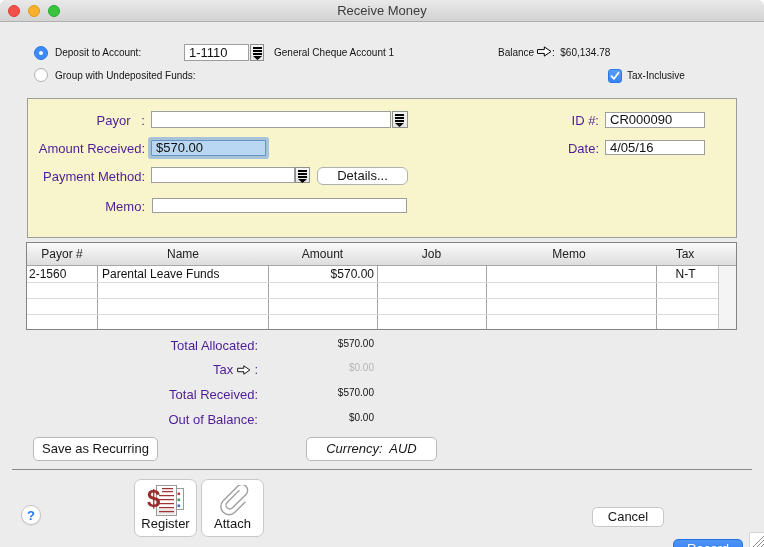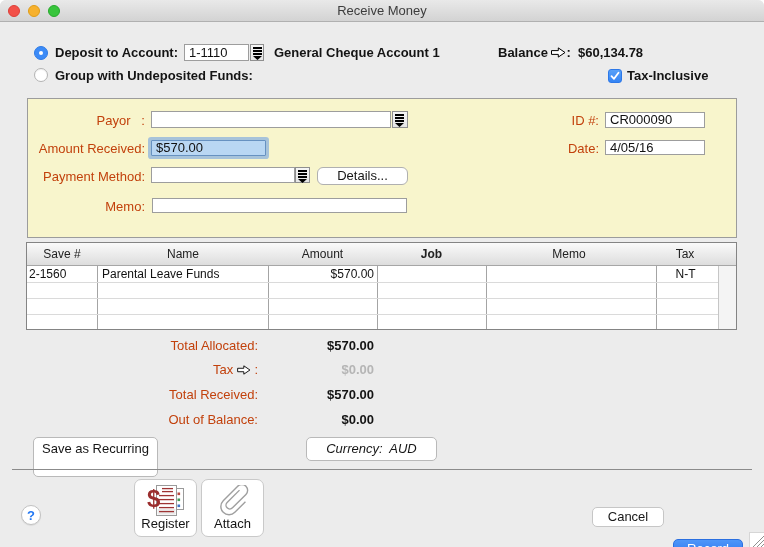--- a/index.html
+++ b/index.html
@@ -1,20 +1,20 @@
 <!DOCTYPE html>
 <html><head>
 <meta charset="utf-8">
 <style>
 * { margin:0; padding:0; box-sizing:border-box; }
 html,body { width:764px; height:547px; background:#fff; font-family:"Liberation Sans",sans-serif; }
 #win { position:absolute; left:0; top:0; width:764px; height:547px; background:#ececec;
   border-radius:6px 6px 0 0; overflow:hidden; }
 .abs { position:absolute; }
-.t13 { font-size:13px; color:#141414; white-space:nowrap;font-weight:bold; }
+.t13 { font-size:10px; color:#141414; white-space:nowrap; }
 
 #titlebar { position:absolute; left:0; top:0; width:764px; height:22px;
   background:linear-gradient(#e9e9e9,#d3d3d3); border-bottom:1px solid #b0b0b0; }
 #titlebar .title { position:absolute; left:0; right:0; top:0; height:22px; line-height:22px;
   text-align:center; font-size:13px; color:#3c3c3c;border-radius:6px; }
 .tl { position:absolute; top:5px; width:12px; height:12px; border-radius:50%; }
 #tl-r { left:8px;  background:#f25048; border:1px solid #dc3f38; }
 #tl-y { left:28px; background:#f7b12d; border:1px solid #df9c17; }
 #tl-g { left:48px; background:#38c53c; border:1px solid #27a92c; }
 
@@ -26,21 +26,21 @@
 .checkbox { position:absolute; width:14px; height:14px; border-radius:3px;
   background:linear-gradient(#58a1f8,#3484f4); border:1px solid #2d78e8; }
 
 .input { position:absolute; background:#fff; border:1px solid #9d9d9d; font-size:13px;
   color:#111; white-space:nowrap; overflow:hidden; padding-left:4px; }
 .ddbtn { position:absolute; background:linear-gradient(#f6f6f6,#e6e6e6); border:1px solid #8f8f8f; }
 .ddbtn svg { position:absolute; left:2px; top:1px; }
 
 #ypanel { position:absolute; left:27px; top:98px; width:710px; height:140px;
   background:#f8f5cc; border:1px solid #9c9c9c; }
-.flabel { position:absolute; font-size:13px; color:#c2410c; text-align:right; white-space:pre; }
+.flabel { position:absolute; font-size:13px; color:#4c1d95; text-align:right; white-space:pre; }
 
 .btn { position:absolute; background:#fff; border:1px solid #b9b9b9; border-radius:5px;
   font-size:13px; color:#161616; text-align:center; }
 .btn.dis { background:#f1f1f1; border-color:#dadada; color:#ababab; }
 
 #tbl { position:absolute; left:26px; top:242px; width:711px; height:88px;
   border:1px solid #848484; background:#fff; }
 #thead { position:absolute; left:0; top:0; width:709px; height:23px;
   background:linear-gradient(#fafafa,#dddddd); border-bottom:1px solid #a6a6a6; }
 .th { position:absolute; top:0; height:23px; line-height:23px; text-align:center;
@@ -120,24 +120,24 @@
   <div class="flabel" style="left:38px; width:107px; top:199px;">Memo:</div>
   <div class="input" style="left:152px; top:198px; width:255px; height:15px; line-height:13px;"></div>
 
   <div class="flabel" style="left:499px; width:100px; top:113px;">ID #:</div>
   <div class="input" style="left:605px; top:112px; width:100px; height:16px; line-height:14px;">CR000090</div>
   <div class="flabel" style="left:499px; width:100px; top:141px;">Date:</div>
   <div class="input" style="left:605px; top:140px; width:100px; height:15px; line-height:13px;">4/05/16</div>
 
   <div id="tbl">
     <div id="thead">
-      <div class="th" style="left:0; width:70px;">Save #</div>
+      <div class="th" style="left:0; width:70px;">Payor #</div>
       <div class="th" style="left:70px; width:172px;">Name</div>
       <div class="th" style="left:241px; width:109px;">Amount</div>
-      <div class="th" style="left:350px; width:109px;font-weight:bold;">Job</div>
+      <div class="th" style="left:350px; width:109px;">Job</div>
       <div class="th" style="left:457px; width:170px;">Memo</div>
       <div class="th" style="left:627px; width:62px;">Tax</div>
     </div>
     <div class="vline" style="left:70px;"></div>
     <div class="vline" style="left:241px;"></div>
     <div class="vline" style="left:350px;"></div>
     <div class="vline" style="left:459px;"></div>
     <div class="vline" style="left:629px;"></div>
     <div class="vline" style="left:691px; background:#c6c6c6;"></div>
     <div class="abs" style="left:692px; top:23px; width:17px; height:63px; background:#f4f4f4;"></div>
@@ -154,21 +154,21 @@
   <div class="abs t13" style="left:254px; width:120px; top:338px; text-align:right;">$570.00</div>
   <div class="flabel" style="left:120px; width:138px; top:362px;">Tax <svg width="14" height="10" viewBox="0 0 15 11" style="vertical-align:-1px">
         <path d="M0.5,3.6 h6.8 V0.9 L14,5.5 L7.3,10.1 V7.4 H0.5 z" fill="#fff" stroke="#000"></path>
       </svg> :</div>
   <div class="abs t13" style="left:254px; width:120px; top:362px; text-align:right; color:#b5b5b5;">$0.00</div>
   <div class="flabel" style="left:120px; width:138px; top:387px;">Total Received:</div>
   <div class="abs t13" style="left:254px; width:120px; top:387px; text-align:right;">$570.00</div>
   <div class="flabel" style="left:120px; width:138px; top:412px;">Out of Balance:</div>
   <div class="abs t13" style="left:254px; width:120px; top:412px; text-align:right;">$0.00</div>
 
-  <div class="btn" style="left:33px;  top:437px; width:125px; height:40px; line-height:22px;">Save as Recurring</div>
+  <div class="btn" style="left:33px;  top:437px; width:125px; height:24px; line-height:22px;">Save as Recurring</div>
   <div class="btn" style="left:306px; top:437px; width:131px; height:24px; line-height:22px;font-style:italic;">Currency:&nbsp; AUD</div>
 
   <div class="abs" style="left:12px; top:469px; width:740px; height:1px; background:#8b8b8b;"></div>
 
   <div class="abs" style="left:21px; top:505px; width:20px; height:20px; border-radius:50%; background:#fff; border:1px solid #c2c2c2; box-shadow:0 1px 1px rgba(0,0,0,.08);">
     <div style="position:absolute; left:0; right:0; top:2px; text-align:center; font-size:13px; font-weight:bold; color:#2277f3;">?</div>
   </div>
 
   <div class="icbtn" style="left:134px; width:63px;">
     <svg width="40" height="34" viewBox="0 0 40 34">

